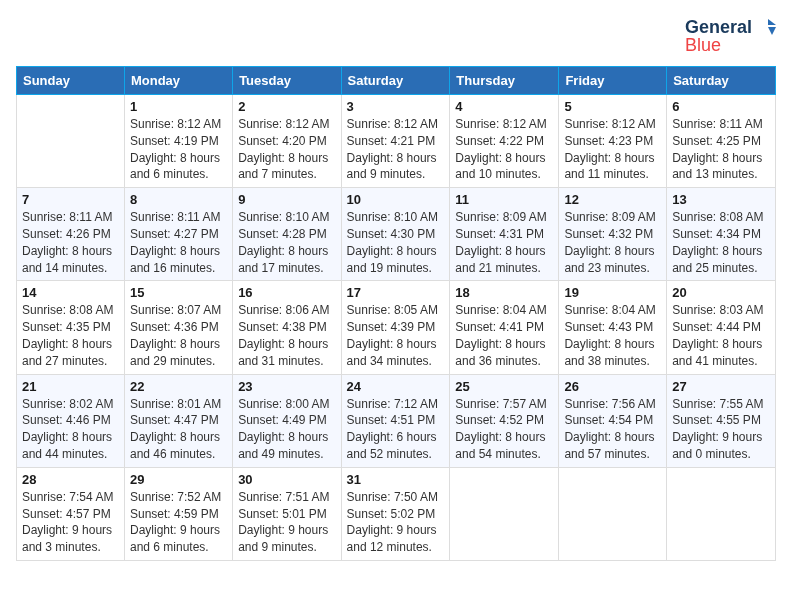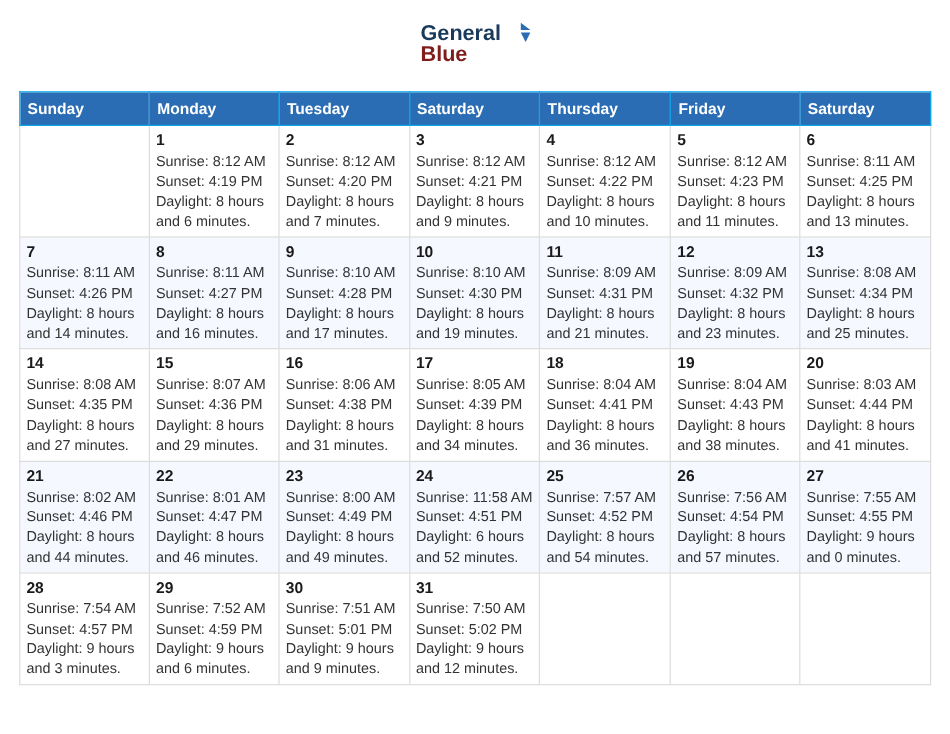--- a/index.html
+++ b/index.html
@@ -5,23 +5,23 @@
     * { box-sizing: border-box; margin: 0; padding: 0; }
     body {
       font-family: Arial, sans-serif;
       background: #fff;
       width: 792px;
       min-height: 612px;
       padding: 16px;
     }
     .header-area {
       display: flex;
-      justify-content: center;
+      justify-content: flex-end;
       align-items: flex-start;
-      margin-bottom: 22px;
+      margin-bottom: 12px;
     }
     .logo {
       display: flex;
       align-items: center;
       gap: 4px;
     }
     .title-area {
       text-align: right;
     }
     .month-title {
@@ -86,21 +86,21 @@
 <div class="header-area">
   <div class="logo">
   <div style="display:flex;flex-direction:column;align-items:flex-start">
     <div style="display:flex;align-items:center;gap:2px">
       <div style="font-size:18px;font-weight:bold;color:#1a3a5c;line-height:1">General</div>
       <svg width="22" height="22" viewBox="0 0 22 22">
         <polygon points="14,3 22,9 14,9" fill="#2a6db5"></polygon>
         <polygon points="14,11 22,11 18,19" fill="#2a6db5"></polygon>
       </svg>
     </div>
-    <div style="font-size:18px;font-weight:bold;color:#7f1d1d;line-height:1;margin-top:-2px">Blue</div>
+    <div style="font-size:18px;font-weight:normal;color:#ef4444;line-height:1;margin-top:-2px">Blue</div>
   </div>
 </div>
   <div class="title-area">
     <div class="month-title"></div>
     <div class="location-title"></div>
   </div>
 </div>
 
 <table>
   <thead>
@@ -303,21 +303,21 @@
           <span class="day-number">23</span>
         <div class="day-info">
           <span>Sunrise: 8:00 AM</span><br>
           <span>Sunset: 4:49 PM</span><br>
           <span>Daylight: 8 hours and 49 minutes.</span>
         </div>
         </td>
         <td>
           <span class="day-number">24</span>
         <div class="day-info">
-          <span>Sunrise: 11:58 AM</span><br>
+          <span>Sunrise: 7:12 AM</span><br>
           <span>Sunset: 4:51 PM</span><br>
           <span>Daylight: 6 hours and 52 minutes.</span>
         </div>
         </td>
         <td>
           <span class="day-number">25</span>
         <div class="day-info">
           <span>Sunrise: 7:57 AM</span><br>
           <span>Sunset: 4:52 PM</span><br>
           <span>Daylight: 8 hours and 54 minutes.</span>

